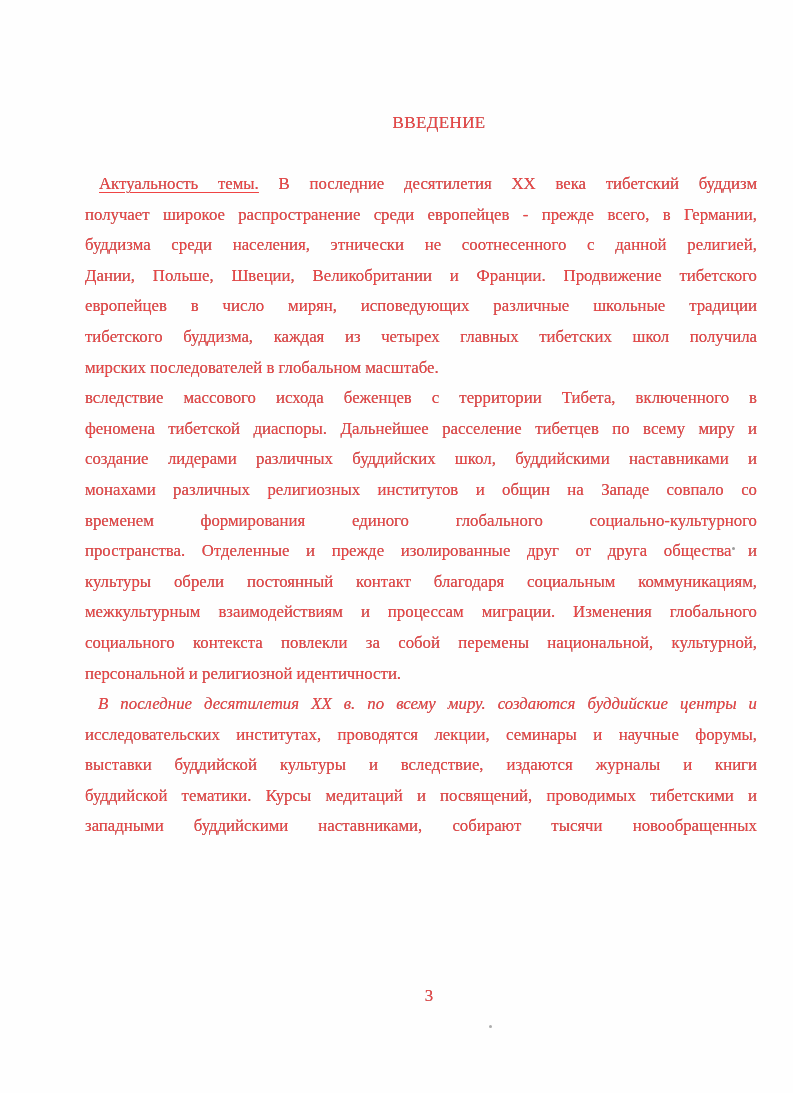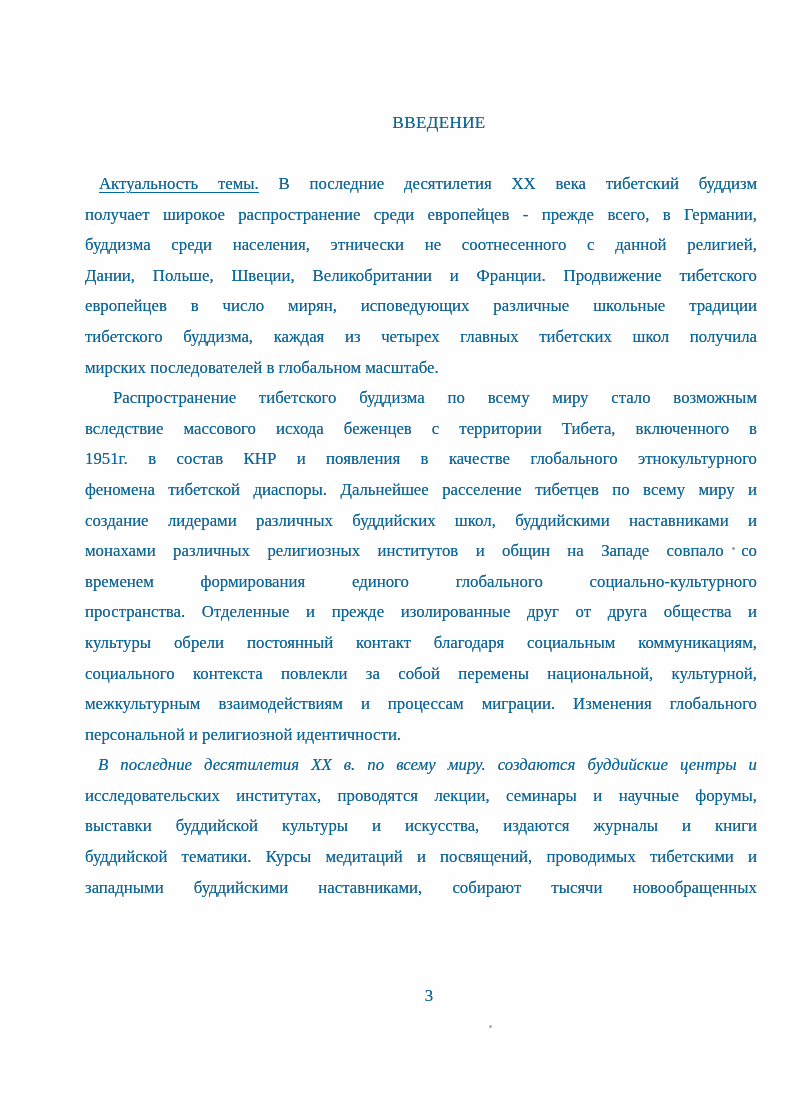--- a/index.html
+++ b/index.html
@@ -6,21 +6,21 @@
     margin: 0;
     padding: 0;
     background: #ffffff;
   }
   .page {
     position: relative;
     width: 793px;
     height: 1093px;
     background: #fefefe;
     font-family: "Liberation Serif", "DejaVu Serif", serif;
-    color: #0369a1;
+    color: #ef4444;
     text-shadow: 0 0 0.6px rgba(25,25,25,0.55); 
     overflow: hidden;
   }
   .content {
     position: absolute;
     left: 85px;
     top: 112px;
     width: 672px;
   }
   .title {
@@ -80,37 +80,35 @@
         <section class="paragraph">
           <div class="line first"><span class="lead-underline">Актуальность темы.</span><span> В последние десятилетия XX века тибетский буддизм</span></div>
           <div class="line">получает широкое распространение среди европейцев - прежде всего, в Германии,</div>
           <div class="line">буддизма среди населения, этнически не соотнесенного с данной религией,</div>
           <div class="line">Дании, Польше, Швеции, Великобритании и Франции. Продвижение тибетского</div>
           <div class="line">европейцев в число мирян, исповедующих различные школьные традиции</div>
           <div class="line">тибетского буддизма, каждая из четырех главных тибетских школ получила</div>
           <div class="line">мирских последователей в глобальном масштабе.</div>
         </section>
         <section class="paragraph">
-          <div class="line first">Распространение тибетского буддизма по всему миру стало возможным</div>
           <div class="line">вследствие массового исхода беженцев с территории Тибета, включенного в</div>
-          <div class="line">1951г. в состав КНР и появления в качестве глобального этнокультурного</div>
           <div class="line">феномена тибетской диаспоры. Дальнейшее расселение тибетцев по всему миру и</div>
           <div class="line">создание лидерами различных буддийских школ, буддийскими наставниками и</div>
           <div class="line">монахами различных религиозных институтов и общин на Западе совпало со</div>
           <div class="line">временем формирования единого глобального социально-культурного</div>
           <div class="line">пространства. Отделенные и прежде изолированные друг от друга общества и</div>
           <div class="line">культуры обрели постоянный контакт благодаря социальным коммуникациям,</div>
+          <div class="line">межкультурным взаимодействиям и процессам миграции. Изменения глобального</div>
           <div class="line">социального контекста повлекли за собой перемены национальной, культурной,</div>
-          <div class="line">межкультурным взаимодействиям и процессам миграции. Изменения глобального</div>
           <div class="line">персональной и религиозной идентичности.</div>
         </section>
         <section class="paragraph">
           <div class="line first">В последние десятилетия XX в. по всему миру. создаются буддийские центры и</div>
           <div class="line">исследовательских институтах, проводятся лекции, семинары и научные форумы,</div>
-          <div class="line">выставки буддийской культуры и искусства, издаются журналы и книги</div>
+          <div class="line">выставки буддийской культуры и вследствие, издаются журналы и книги</div>
           <div class="line">буддийской тематики. Курсы медитаций и посвящений, проводимых тибетскими и</div>
           <div class="line">западными буддийскими наставниками, собирают тысячи новообращенных</div>
         </section>
       </main>
   </div>
   <div class="page-number">3</div>
   <span class="artifact a1"></span>
   <span class="artifact a2"></span>
 </div>
 

